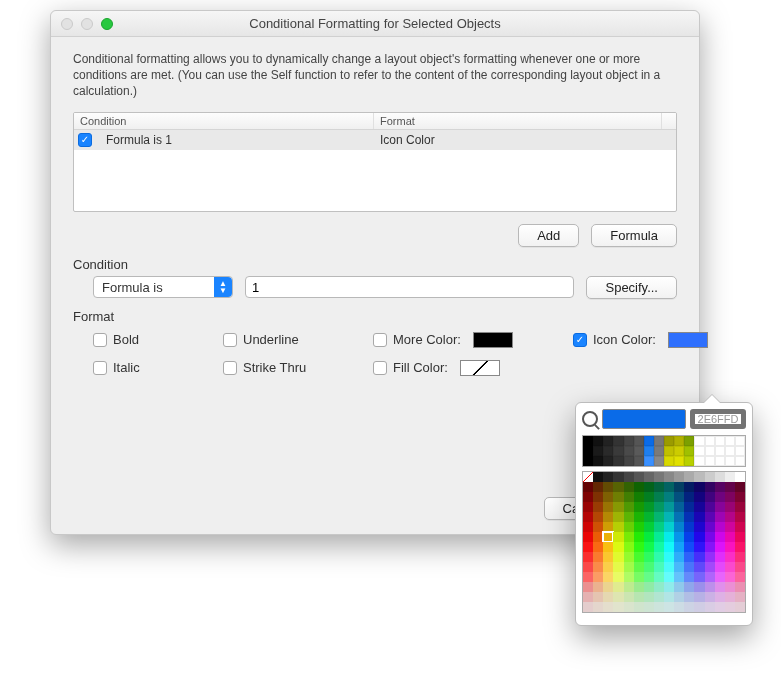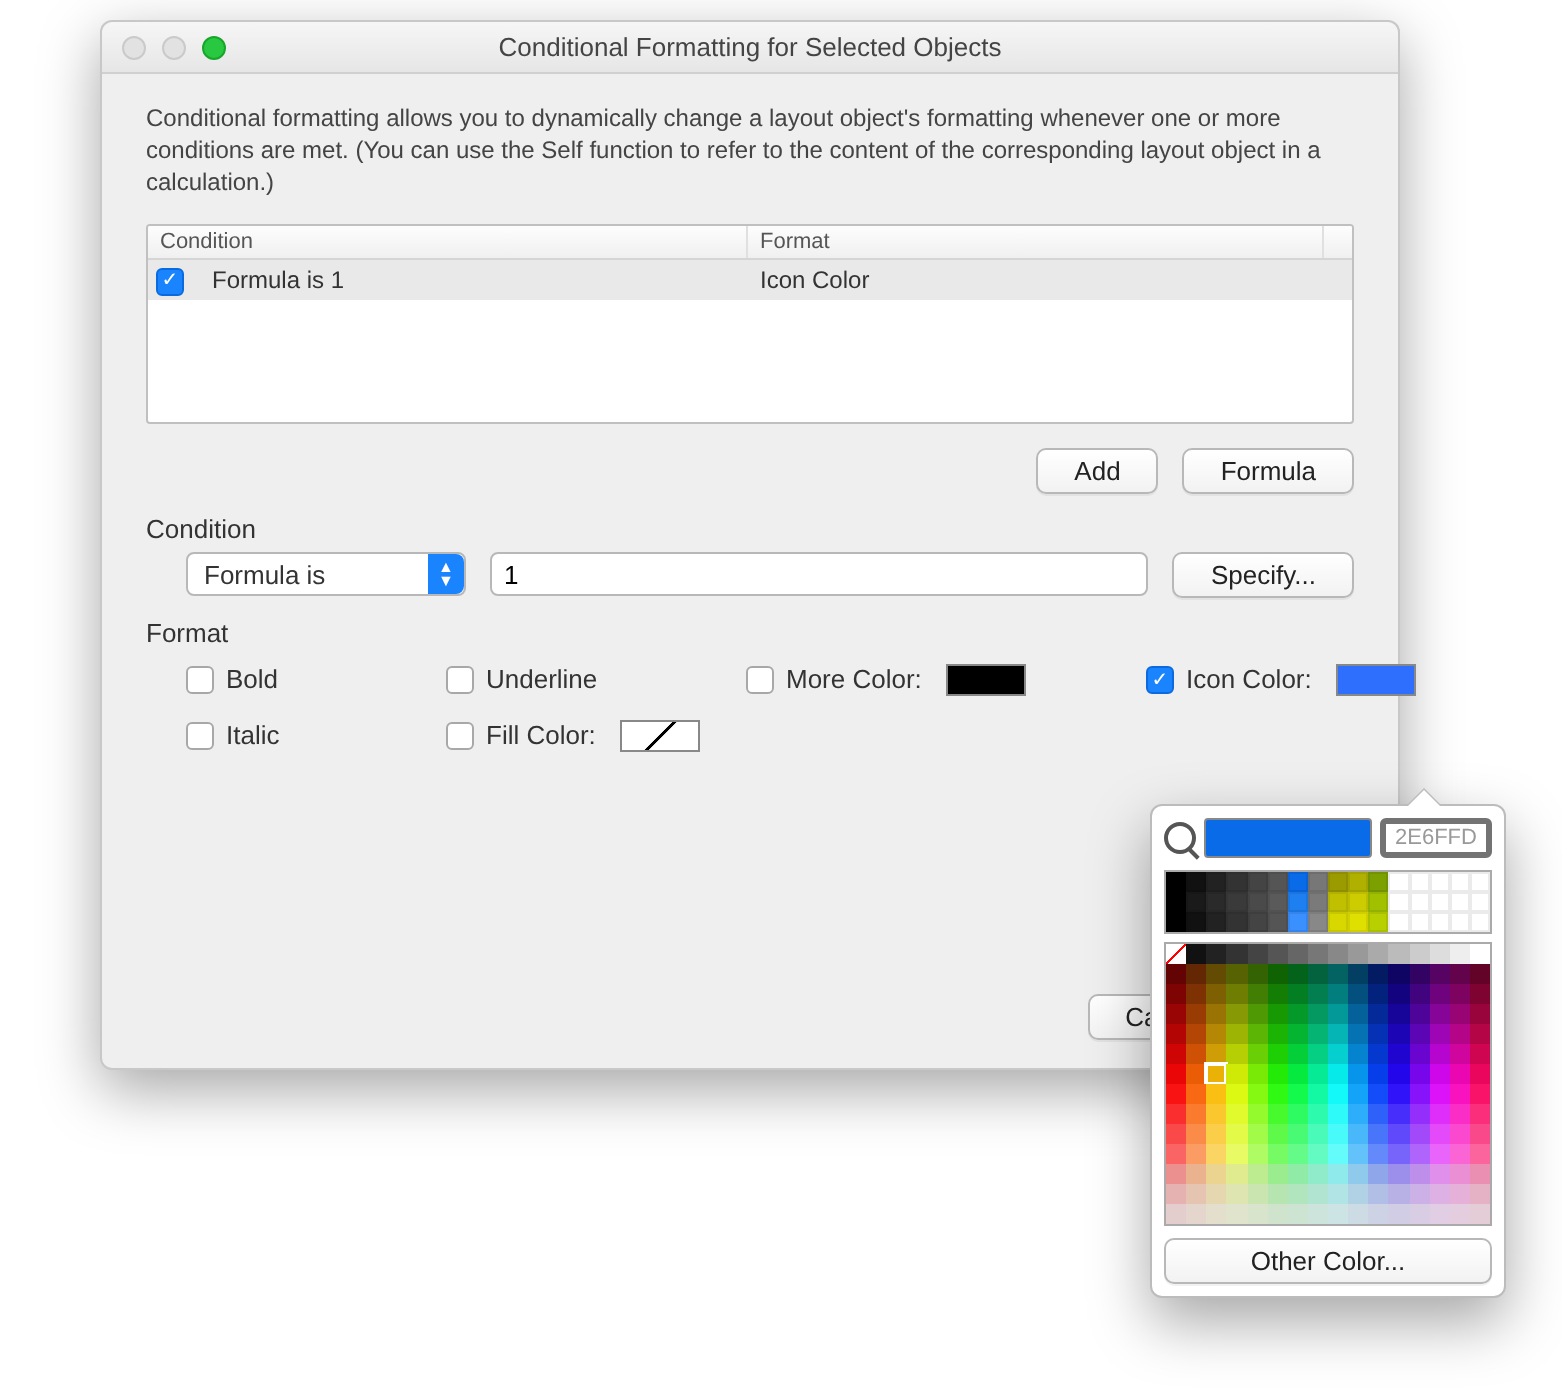--- a/index.html
+++ b/index.html
@@ -212,21 +212,21 @@
   .pop-search .mag {
     width:16px;height:16px;border:2px solid #555;border-radius:50%;position:relative;flex:none;
   }
   .pop-search .mag::after{
     content:"";position:absolute;width:6px;height:2px;background:#555;bottom:-3px;right:-4px;transform:rotate(45deg);
   }
   .pop-search .curcolor {
     flex:1;height:20px;background:#0a6be8;border:1px solid #888;border-radius:2px;
   }
   .pop-search .hex {
-    width:56px;font-size:11px;color:#999;border:3px solid #737373;border-radius:3px;height:20px;display:flex;align-items:center;justify-content:center;
+    width:56px;font-size:11px;color:#999;border:5px solid #737373;border-radius:3px;height:20px;display:flex;align-items:center;justify-content:center;
   }
   .palette-top {
     display:grid;
     grid-template-columns: repeat(16, 1fr);
     grid-auto-rows: 10px;
     gap:0;
     border:1px solid #aaa;
     margin-bottom:4px;
   }
   .palette-top div { border:1px solid rgba(0,0,0,0.08); }
@@ -310,20 +310,24 @@
         </div>
       <div class="ck checked">
           <span class="box">✓</span>
           <span>Icon Color:</span>
           <span class="swatch blue"></span>
         </div>
 
       <div class="ck">
           <span class="box"></span>
           <span>Italic</span>
+        </div>
+      <div class="ck">
+          <span class="box"></span>
+          <span>Strike Thru</span>
         </div>
       <div class="ck">
           <span class="box"></span>
           <span>Fill Color:</span>
           <span class="swatch fill"></span>
         </div>
       <div></div>
     </div>
 
   </div>
@@ -609,16 +613,13 @@
       <div style="background: rgb(205, 228, 220);"></div>
       <div style="background: rgb(205, 228, 228);"></div>
       <div style="background: rgb(205, 220, 228);"></div>
       <div style="background: rgb(205, 211, 228);"></div>
       <div style="background: rgb(208, 205, 228);"></div>
       <div style="background: rgb(217, 205, 228);"></div>
       <div style="background: rgb(225, 205, 228);"></div>
       <div style="background: rgb(228, 205, 222);"></div>
       <div style="background: rgb(228, 205, 214);"></div>
     </div>
-  <div class="othercolor">
-    <button class="mac">Other Color...</button>
-  </div>
 </div>
 
 </body></html>

